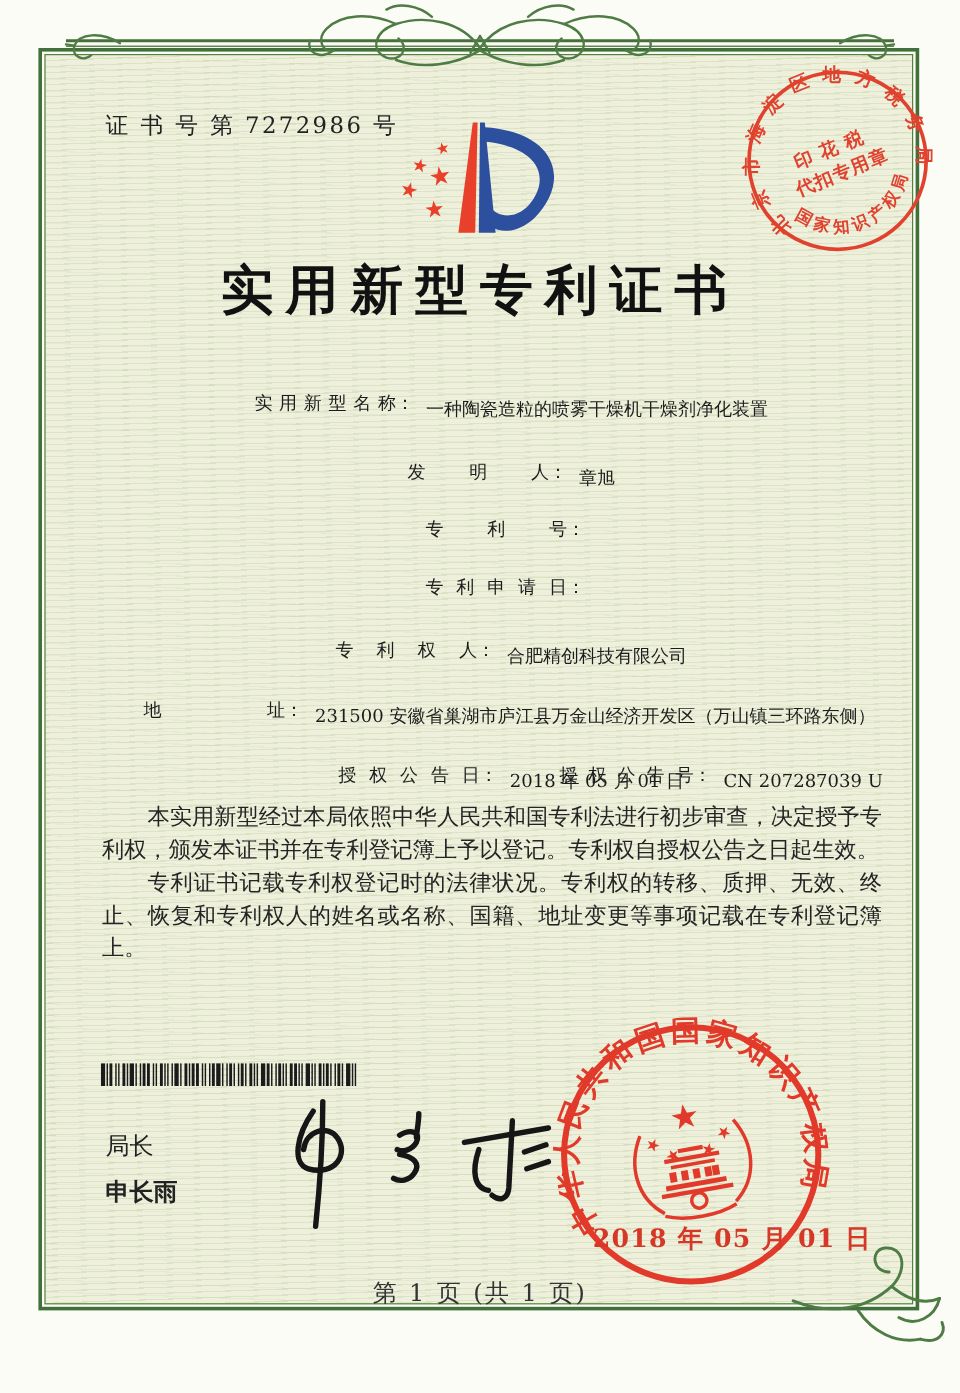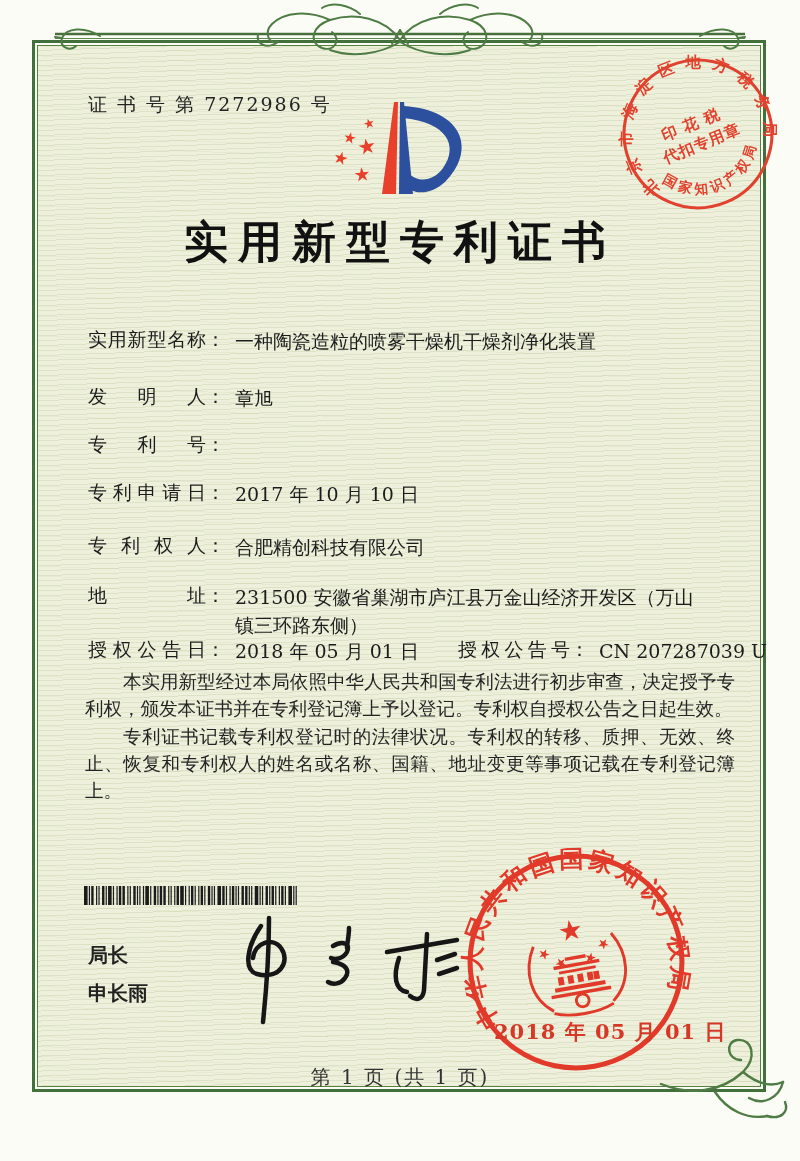--- a/index.html
+++ b/index.html
@@ -20,30 +20,30 @@
     background-image:
       repeating-linear-gradient(178deg, rgba(255,255,255,0) 0 4px, rgba(140,165,100,0.18) 4px 5px),
       repeating-linear-gradient(2deg, rgba(255,255,255,0) 0 9px, rgba(160,180,120,0.10) 9px 10px);
   }
   .content{position:absolute;inset:0;z-index:5;padding-left:46px;}
   .cert-no{position:absolute;left:88px;top:92px;font-size:19px;letter-spacing:2px;color:#222;}
   .title{
     position:absolute;left:0;top:213px;width:800px;text-align:center;
     font-size:44px;font-weight:700;letter-spacing:10px;color:#111;
   }
-  .field-row{position:absolute;left:88px;width:660px;font-size:19px;display:flex;align-items:flex-start;}
+  .field-row{position:absolute;left:96px;width:660px;font-size:15px;display:flex;align-items:flex-start;justify-content:center;}
   .flabel{display:inline-block;width:118px;text-align:justify;text-align-last:justify;flex:none;}
   .fcolon{flex:none;margin:0 10px 0 0;}
   .fvalue{flex:none;max-width:500px;line-height:28px;}
   .grant-right{position:absolute;left:370px;top:0;display:flex;}
   .grant-right .flabel{width:112px;}
   .paras{position:absolute;left:85px;top:668px;width:650px;font-size:18.5px;line-height:27.3px;text-align:justify;color:#242424;}
   .paras p{margin:0;text-indent:2.05em;}
   .barcode{position:absolute;left:84px;top:886px;width:214px;height:19px;}
-  .signer-title{position:absolute;left:88px;top:942px;font-size:20px;font-weight:700;font-family:"DejaVu Sans","Liberation Sans",sans-serif;color:#222;}
+  .signer-title{position:absolute;left:88px;top:942px;font-size:20px;font-weight:400;font-family:"DejaVu Sans","Liberation Sans",sans-serif;color:#222;}
   .signer-name{position:absolute;left:88px;top:980px;font-size:20px;font-weight:700;font-family:"DejaVu Sans","Liberation Sans",sans-serif;color:#222;}
   .signature{position:absolute;left:195px;top:912px;z-index:7;}
   .seal{position:absolute;left:462px;top:848px;z-index:6;transform:rotate(-10deg);}
   .seal-date{position:absolute;left:494px;top:1018px;z-index:8;font-size:21px;font-weight:600;letter-spacing:1px;color:#d53827;}
   .tax-stamp{position:absolute;left:616px;top:52px;z-index:6;transform:rotate(-22deg);}
   .logo{position:absolute;left:305px;top:90px;z-index:5;}
   .footer{position:absolute;left:0;top:1064px;width:800px;text-align:center;font-size:20px;letter-spacing:2px;color:#333;}
   .ornament-top{position:absolute;left:0;top:0;z-index:2;}
   .ornament-br{position:absolute;left:655px;top:1022px;z-index:2;}
 </style>
@@ -130,21 +130,20 @@
       <span class="fcolon">：</span>
     <span class="fvalue">章旭</span>
   </div>
   <div class="field-row" style="top:432px">
     <span class="flabel">专利号</span>
       <span class="fcolon">：</span>
   </div>
   <div class="field-row" style="top:480px">
     <span class="flabel">专利申请日</span>
       <span class="fcolon">：</span>
-    <span class="fvalue">2017 年 10 月 10 日</span>
   </div>
   <div class="field-row" style="top:533px">
     <span class="flabel">专利权人</span>
       <span class="fcolon">：</span>
     <span class="fvalue">合肥精创科技有限公司</span>
   </div>
   <div class="field-row" style="top:583px">
     <span class="flabel">地址</span>
       <span class="fcolon">：</span>
     <span class="fvalue" style="width:470px">231500 安徽省巢湖市庐江县万金山经济开发区（万山镇三环路东侧）</span>

